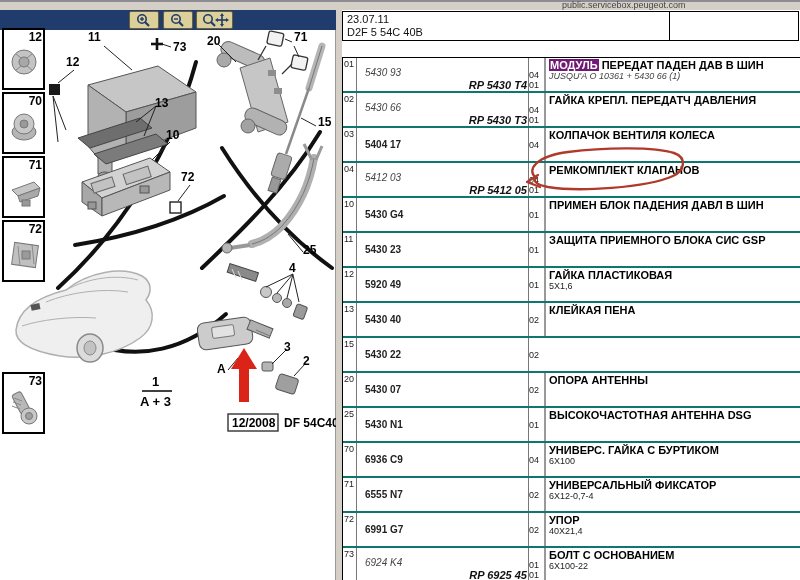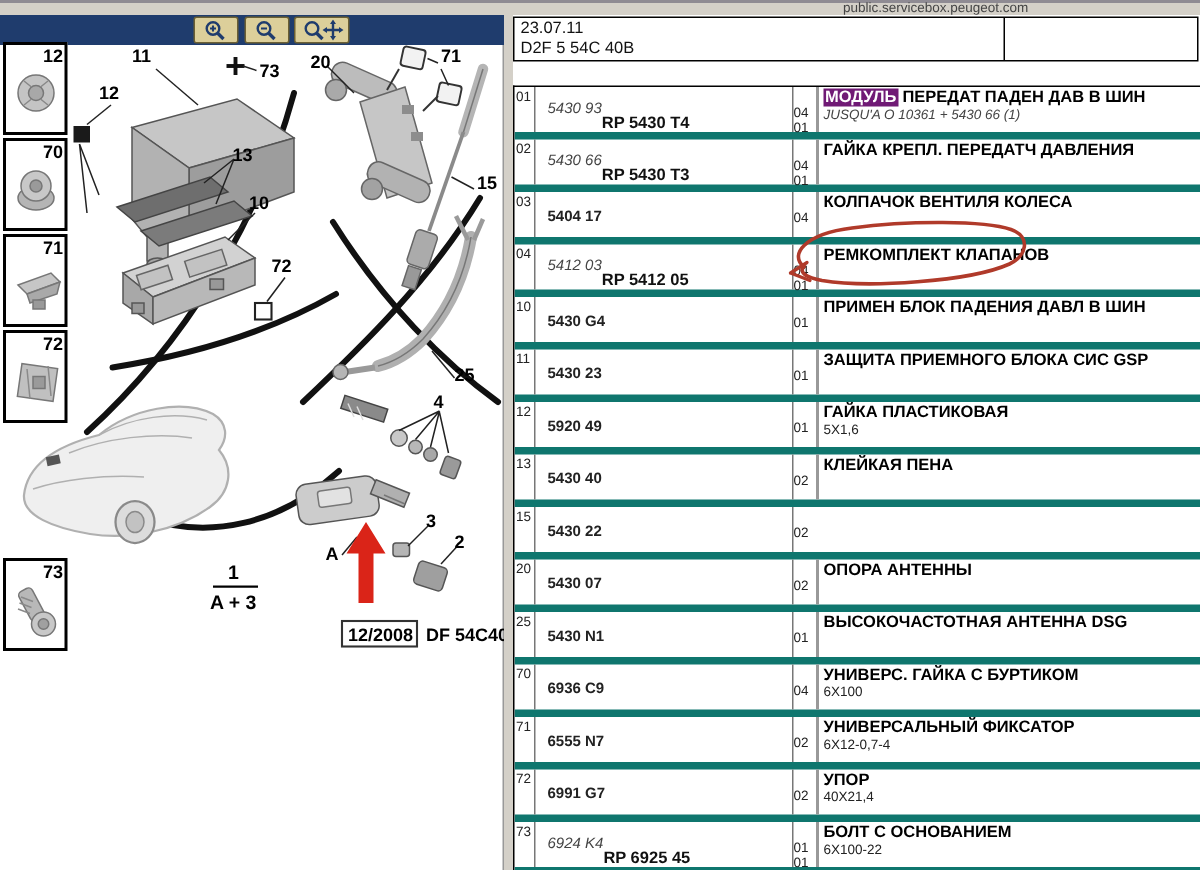--- a/index.html
+++ b/index.html
@@ -22,26 +22,26 @@
   .callout { position:absolute; font-weight:bold; font-size:12px; color:#000; line-height:12px; }
   
   .right-panel { position:absolute; left:342px; top:10px; width:458px; height:570px; background:#fff; }
   .hdr-box { position:absolute; left:0; top:1px; width:457px; height:30px; border:1px solid #000; }
   .hdr-div { position:absolute; left:326px; top:0; width:1px; height:28px; background:#000; }
   .hdr-l1, .hdr-l2 { position:absolute; left:4px; font-size:11px; color:#111; }
   .hdr-l1 { top:1px;text-align:center; } .hdr-l2 { top:14px; }
   .bold { font-weight:normal; }
   .tbl { position:absolute; left:0; top:47px; width:458px; height:523px;
          border-top:1px solid #000; border-left:1px solid #000; overflow:hidden; }
-  .row { display:flex; height:35px; border-bottom:5px solid #0f766e; }
+  .row { display:flex; height:35px; border-bottom:2px solid #0f766e; }
   .c-item { width:13px; font-size:9px; color:#222; padding:1px 0 0 1px; }
-  .c-ref  { width:172px; border-left:1px solid #777; display:flex; flex-direction:row; }
+  .c-ref  { width:172px; border-left:1px solid #777; display:flex; flex-direction:column; }
   .ref-line { font-size:10px; color:#222; padding:11px 0 0 8px; font-weight:bold; white-space:nowrap; }
   .ref-line.it { font-style:italic; font-weight:normal; color:#444; padding-top:9px; }
-  .rp-line { font-size:11px; font-weight:bold; color:#111;
+  .rp-line { font-size:11px; font-weight:bold; font-style:italic; color:#111;
              text-align:right; padding-right:1px; margin-top:auto; white-space:nowrap; }
   .c-qty  { width:16px; border-left:1px solid #777; font-size:9px; color:#222;
             display:flex; flex-direction:column; }
   .q1 { padding-top:12px; }
   .q2 { margin-top:auto; padding-bottom:1px; }
   .c-desc { flex:1; border-left:2px solid #999; padding:1px 0 0 3px; overflow:hidden; }
   .desc-main { font-size:11px; font-weight:bold; color:#000; white-space:nowrap; }
   .desc-sub { font-size:9px; color:#222; white-space:nowrap; }
   .desc-sub.it { font-style:italic; color:#444; }
   .hl { background:#701a75; color:#fff; padding:0 1px; }

